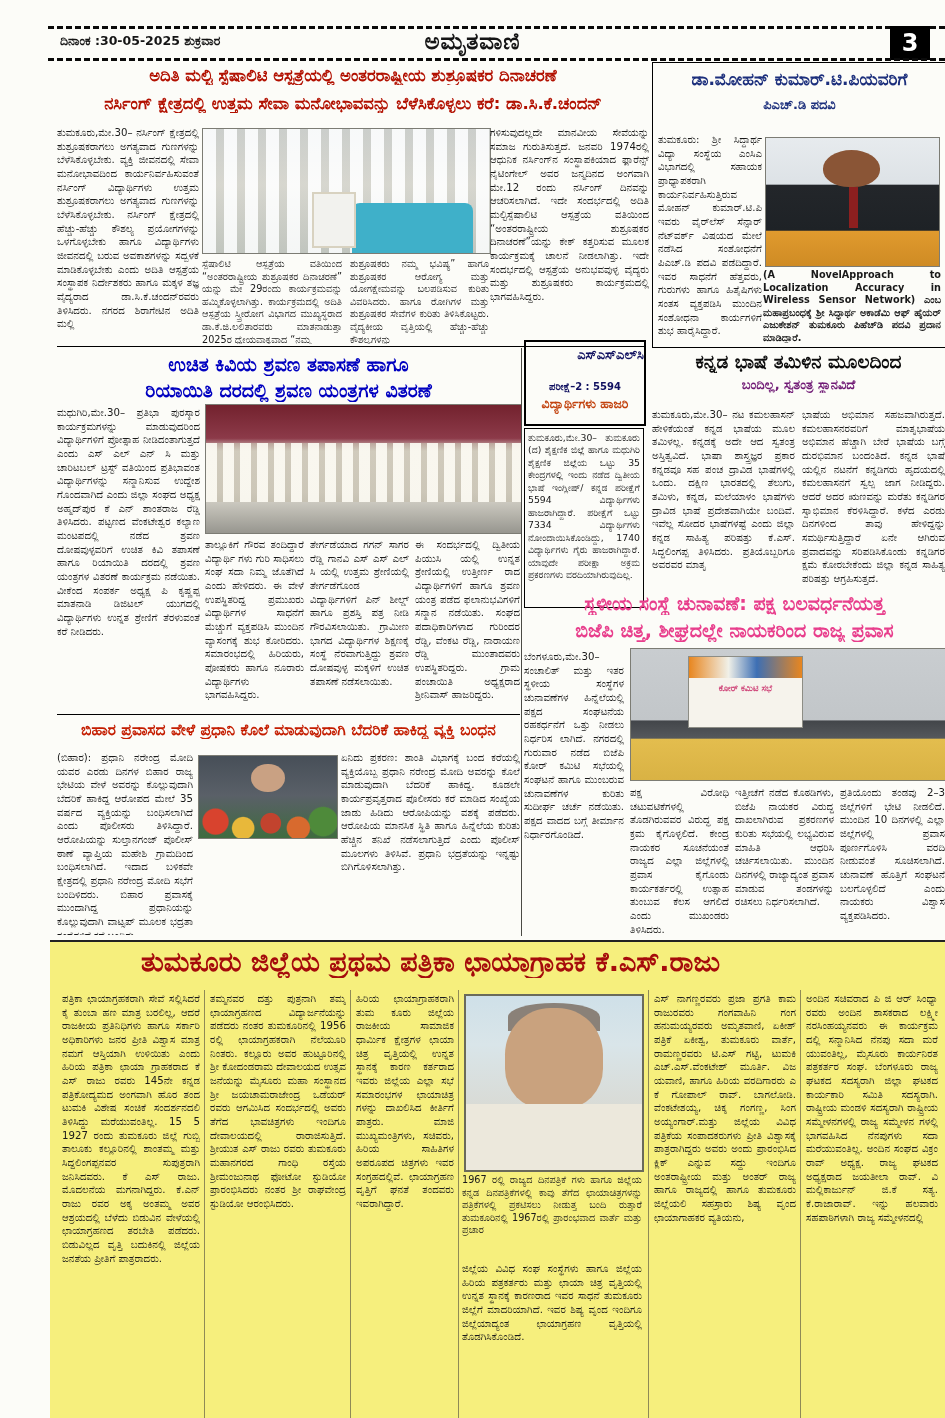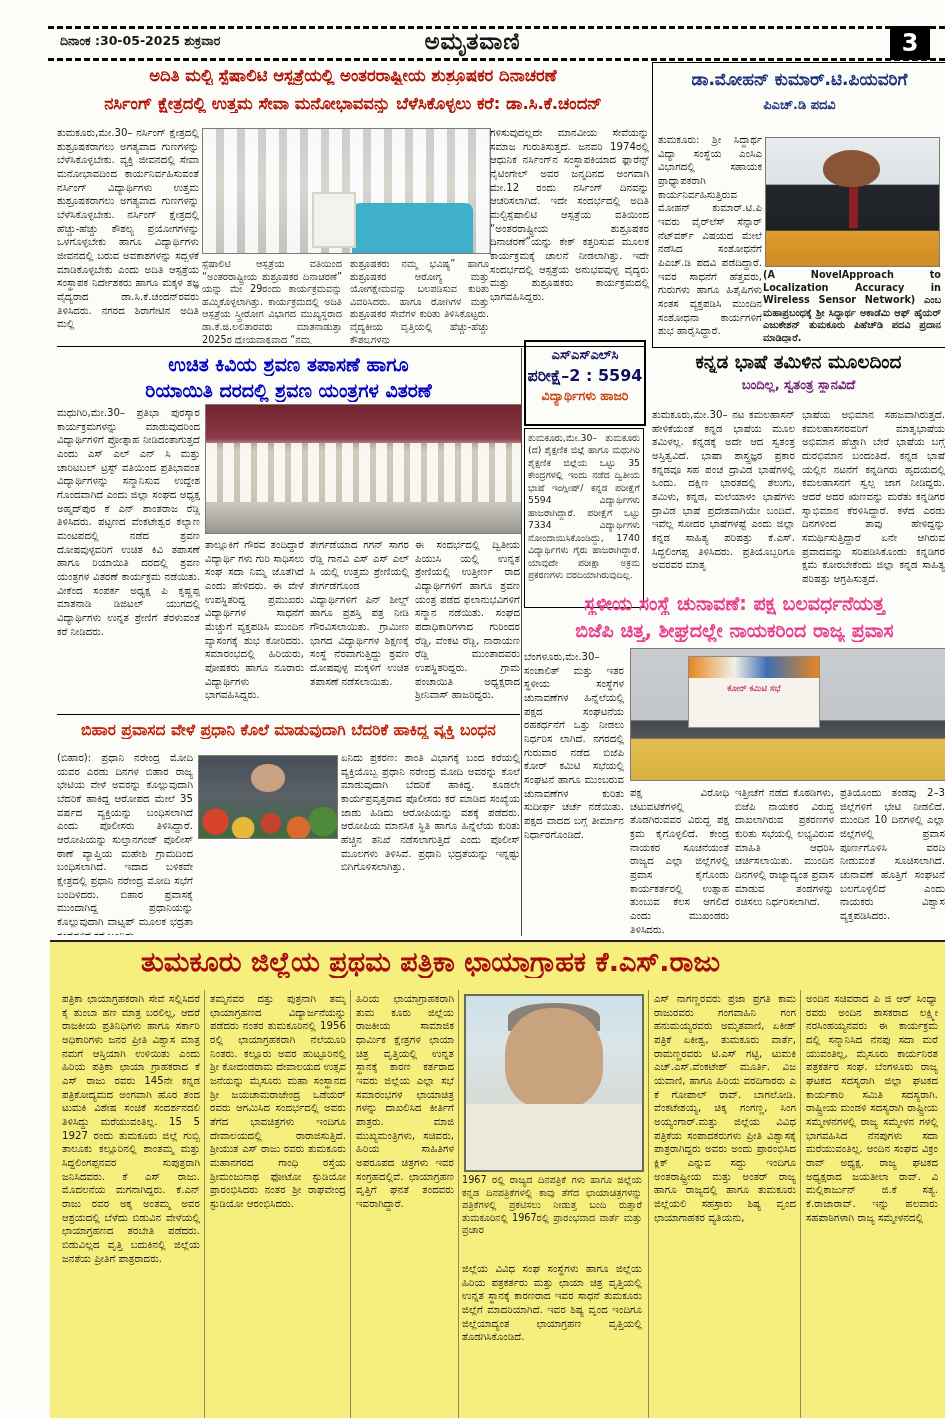--- a/index.html
+++ b/index.html
@@ -25,21 +25,21 @@
     linear-gradient(180deg,#ccd6da 0%,#e4e7e2 45%,#b7c4c0 100%);}
   .nurse-table{position:absolute;right:6%;bottom:0;width:42%;height:40%;background:#3fb0c9;border-radius:8px 8px 0 0;}
   .nurse-frame{position:absolute;left:38%;bottom:4%;width:14%;height:42%;background:#f2f2ee;border:2px solid #d8d2c0;}
   .photo-phd{background:linear-gradient(180deg,#e7ebee 0%,#dde2e6 36%,#23262a 37%,#1e2226 72%,#e09a2e 73%,#cf8b24 100%);}
   .phd-head{position:absolute;left:33%;top:9%;width:33%;height:29%;background:#8a5536;border-radius:50% 50% 46% 46%;}
   .phd-tie{position:absolute;left:48%;top:38%;width:5%;height:32%;background:#8c1f1f;}
   .photo-group{background:linear-gradient(180deg,#73222e 0%,#8c3a49 26%,#e7e4da 36%,#dcd9cf 68%,#97968f 100%);}
   .crowd{position:absolute;left:0;top:30%;width:100%;height:46%;
     background:repeating-linear-gradient(90deg, rgba(250,248,240,0.95) 0 11px, rgba(196,189,172,0.65) 11px 17px);}
   .photo-bjp{background:linear-gradient(180deg,#c9cdd0 0%,#c2c6c9 54%,#43464a 55%,#55585c 68%,#e3bd4e 69%,#d9b244 100%);}
-  .bjp-screen{position:absolute;left:18%;top:5%;width:36%;height:54%;background:#f6f3ec;border:1px solid #8d8d85;padding-left:17px;}
+  .bjp-screen{position:absolute;left:18%;top:5%;width:36%;height:54%;background:#f6f3ec;border:1px solid #8d8d85;}
   .bjp-screen-top{position:absolute;left:0;top:0;width:100%;height:30%;
     background:linear-gradient(90deg,#e8861f 0%,#f0f0e8 35%,#3d6fb4 60%,#e8861f 100%);}
   .bjp-screen-label{position:absolute;left:0;top:38%;width:100%;text-align:center;font-size:8.5px;font-weight:bold;color:#d04a7c;}
   .photo-modi{background:
     radial-gradient(circle at 12% 80%, #d8432e 0 9%, transparent 10%),
     radial-gradient(circle at 32% 88%, #e8b83a 0 9%, transparent 10%),
     radial-gradient(circle at 52% 82%, #c2432e 0 10%, transparent 11%),
     radial-gradient(circle at 72% 88%, #d86a2e 0 9%, transparent 10%),
     radial-gradient(circle at 90% 80%, #4e8a3a 0 10%, transparent 11%),
     linear-gradient(180deg,#474f58 0%,#5a6068 48%,#3f6b3f 100%);}
@@ -95,22 +95,22 @@
     </div>
     <div class="bodytxt" style="left:148px;top:190px;width:99px;height:174px;">ತಾಲ್ಲೂಕಿಗೆ ಗೌರವ ತಂದಿದ್ದಾರೆ ವಿದ್ಯಾರ್ಥಿ ಗಳು ಗುರಿ ಸಾಧಿಸಲು ಸಂಘ ಸದಾ ನಿಮ್ಮ ಜೊತೆಗಿದೆ ಎಂದು ಹೇಳಿದರು. ಈ ವೇಳೆ ಉಪಸ್ಥಿತರಿದ್ದ ಪ್ರಮುಖರು ವಿದ್ಯಾರ್ಥಿಗಳ ಸಾಧನೆಗೆ ಮೆಚ್ಚುಗೆ ವ್ಯಕ್ತಪಡಿಸಿ ಮುಂದಿನ ವ್ಯಾಸಂಗಕ್ಕೆ ಶುಭ ಕೋರಿದರು. ಸಮಾರಂಭದಲ್ಲಿ ಹಿರಿಯರು, ಪೋಷಕರು ಹಾಗೂ ನೂರಾರು ವಿದ್ಯಾರ್ಥಿಗಳು ಭಾಗವಹಿಸಿದ್ದರು.</div>
     <div class="bodytxt" style="left:253px;top:190px;width:99px;height:174px;">ತೇರ್ಗಡೆಯಾದ ಗಗನ್ ಸಾಗರ ರೆಡ್ಡಿ ಗಾನವಿ ಎಸ್ ಎಸ್ ಎಲ್ ಸಿ ಯಲ್ಲಿ ಉತ್ತಮ ಶ್ರೇಣಿಯಲ್ಲಿ ತೇರ್ಗಡೆಗೊಂಡ ವಿದ್ಯಾರ್ಥಿಗಳಿಗೆ ಪಿನ್ ಶೀಲ್ಡ್ ಹಾಗೂ ಪ್ರಶಸ್ತಿ ಪತ್ರ ನೀಡಿ ಗೌರವಿಸಲಾಯಿತು. ಗ್ರಾಮೀಣ ಭಾಗದ ವಿದ್ಯಾರ್ಥಿಗಳ ಶಿಕ್ಷಣಕ್ಕೆ ಸಂಸ್ಥೆ ನೆರವಾಗುತ್ತಿದ್ದು ಶ್ರವಣ ದೋಷವುಳ್ಳ ಮಕ್ಕಳಿಗೆ ಉಚಿತ ತಪಾಸಣೆ ನಡೆಸಲಾಯಿತು.</div>
     <div class="bodytxt" style="left:358px;top:190px;width:105px;height:174px;">ಈ ಸಂದರ್ಭದಲ್ಲಿ ದ್ವಿತೀಯ ಪಿಯುಸಿ ಯಲ್ಲಿ ಉನ್ನತ ಶ್ರೇಣಿಯಲ್ಲಿ ಉತ್ತೀರ್ಣ ರಾದ ವಿದ್ಯಾರ್ಥಿಗಳಿಗೆ ಹಾಗೂ ಶ್ರವಣ ಯಂತ್ರ ಪಡೆದ ಫಲಾನುಭವಿಗಳಿಗೆ ಸನ್ಮಾನ ನಡೆಯಿತು. ಸಂಘದ ಪದಾಧಿಕಾರಿಗಳಾದ ಗುರಿಂದರ ರೆಡ್ಡಿ, ವೆಂಕಟ ರೆಡ್ಡಿ, ನಾರಾಯಣ ರೆಡ್ಡಿ ಮುಂತಾದವರು ಉಪಸ್ಥಿತರಿದ್ದರು. ಗ್ರಾಮ ಪಂಚಾಯಿತಿ ಅಧ್ಯಕ್ಷರಾದ ಶ್ರೀನಿವಾಸ್ ಹಾಜರಿದ್ದರು.</div>
   </div>
 
   <div class="vr" style="left:521px;top:348px;height:588px;"></div>
 
   <div class="abs" style="left:524px;top:340px;width:122px;height:268px;">
     <div class="abs" style="left:0;top:0;width:118px;height:82px;border:2.5px solid #000;text-align:center;">
-      <div style="margin-top:5px;font-size:13px;font-weight:bold;color:#101060;">ಎಸ್‌ಎಸ್‌ಎಲ್‌ಸಿ</div>
-      <div style="margin-top:3px;font-size:16px;font-weight:bold;color:#101060;">ಪರೀಕ್ಷೆ–2 : 5594</div>
+      <div style="margin-top:5px;font-size:13px;font-weight:bold;color:#101060;text-align:right;">ಎಸ್‌ಎಸ್‌ಎಲ್‌ಸಿ</div>
+      <div style="margin-top:18px;font-size:10px;font-weight:bold;color:#101060;">ಪರೀಕ್ಷೆ–2 : 5594</div>
       <div style="margin-top:3px;font-size:12.5px;font-weight:bold;color:#c2410c;">ವಿದ್ಯಾರ್ಥಿಗಳು ಹಾಜರಿ</div>
     </div>
     <div class="abs bodytxt" style="left:0;top:88px;width:112px;height:172px;border:1.5px solid #000;padding:3px;font-size:9.3px;">ತುಮಕೂರು,ಮೇ.30– ತುಮಕೂರು (ದ) ಶೈಕ್ಷಣಿಕ ಜಿಲ್ಲೆ ಹಾಗೂ ಮಧುಗಿರಿ ಶೈಕ್ಷಣಿಕ ಜಿಲ್ಲೆಯ ಒಟ್ಟು 35 ಕೇಂದ್ರಗಳಲ್ಲಿ ಇಂದು ನಡೆದ ದ್ವಿತೀಯ ಭಾಷೆ ಇಂಗ್ಲೀಷ್/ ಕನ್ನಡ ಪರೀಕ್ಷೆಗೆ 5594 ವಿದ್ಯಾರ್ಥಿಗಳು ಹಾಜರಾಗಿದ್ದಾರೆ. ಪರೀಕ್ಷೆಗೆ ಒಟ್ಟು 7334 ವಿದ್ಯಾರ್ಥಿಗಳು ನೋಂದಾಯಿಸಿಕೊಂಡಿದ್ದು, 1740 ವಿದ್ಯಾರ್ಥಿಗಳು ಗೈರು ಹಾಜರಾಗಿದ್ದಾರೆ. ಯಾವುದೇ ಪರೀಕ್ಷಾ ಅಕ್ರಮ ಪ್ರಕರಣಗಳು ವರದಿಯಾಗಿರುವುದಿಲ್ಲ.</div>
   </div>
 
   <div class="abs" style="left:652px;top:348px;width:293px;height:240px;">
     <div class="hl" style="top:3px;font-size:18.5px;color:#0c0c0c;">ಕನ್ನಡ ಭಾಷೆ ತಮಿಳಿನ ಮೂಲದಿಂದ</div>
     <div class="hl" style="top:29px;font-size:13px;color:#701a75;">ಬಂದಿಲ್ಲ, ಸ್ವತಂತ್ರ ಸ್ಥಾನವಿದೆ</div>
     <div class="bodytxt" style="left:0;top:60px;width:143px;height:180px;">ತುಮಕೂರು,ಮೇ.30– ನಟ ಕಮಲಹಾಸನ್ ಹೇಳಿಕೆಯಂತೆ ಕನ್ನಡ ಭಾಷೆಯ ಮೂಲ ತಮಿಳಲ್ಲ. ಕನ್ನಡಕ್ಕೆ ಅದೇ ಆದ ಸ್ವತಂತ್ರ ಅಸ್ತಿತ್ವವಿದೆ. ಭಾಷಾ ಶಾಸ್ತ್ರಜ್ಞರ ಪ್ರಕಾರ ಕನ್ನಡವೂ ಸಹ ಪಂಚ ದ್ರಾವಿಡ ಭಾಷೆಗಳಲ್ಲಿ ಒಂದು. ದಕ್ಷಿಣ ಭಾರತದಲ್ಲಿ ತೆಲುಗು, ತಮಿಳು, ಕನ್ನಡ, ಮಲೆಯಾಳಂ ಭಾಷೆಗಳು ದ್ರಾವಿಡ ಭಾಷೆ ಪ್ರದೇಶವಾಗಿಯೇ ಬಂದಿವೆ. ಇವೆಲ್ಲ ಸೋದರ ಭಾಷೆಗಳಷ್ಟೆ ಎಂದು ಜಿಲ್ಲಾ ಕನ್ನಡ ಸಾಹಿತ್ಯ ಪರಿಷತ್ತು ಕೆ.ಎಸ್. ಸಿದ್ಧಲಿಂಗಪ್ಪ ತಿಳಿಸಿದರು. ಪ್ರತಿಯೊಬ್ಬರಿಗೂ ಅವರವರ ಮಾತೃ</div>
     <div class="bodytxt" style="left:150px;top:60px;width:143px;height:180px;">ಭಾಷೆಯ ಅಭಿಮಾನ ಸಹಜವಾಗಿರುತ್ತದೆ. ಕಮಲಹಾಸನರವರಿಗೆ ಮಾತೃಭಾಷೆಯ ಅಭಿಮಾನ ಹೆಚ್ಚಾಗಿ ಬೇರೆ ಭಾಷೆಯ ಬಗ್ಗೆ ದುರಭಿಮಾನ ಬಂದಂತಿದೆ. ಕನ್ನಡ ಭಾಷೆ ಯಲ್ಲಿನ ನಟನೆಗೆ ಕನ್ನಡಿಗರು ಹೃದಯದಲ್ಲಿ ಕಮಲಹಾಸನಗೆ ಸ್ವಲ್ಪ ಜಾಗ ನೀಡಿದ್ದರು. ಆದರೆ ಅದರ ಋಣವನ್ನು ಮರೆತು ಕನ್ನಡಿಗರ ಸ್ವಾಭಿಮಾನ ಕೆರಳಿಸಿದ್ದಾರೆ. ಕಳೆದ ಎರಡು ದಿನಗಳಿಂದ ತಾವು ಹೇಳಿದ್ದನ್ನು ಸಮರ್ಥಿಸುತ್ತಿದ್ದಾರೆ ಏನೇ ಆಗಿರುವ ಪ್ರವಾದವನ್ನು ಸರಿಪಡಿಸಿಕೊಂಡು ಕನ್ನಡಿಗರ ಕ್ಷಮೆ ಕೋರಬೇಕೆಂದು ಜಿಲ್ಲಾ ಕನ್ನಡ ಸಾಹಿತ್ಯ ಪರಿಷತ್ತು ಆಗ್ರಹಿಸುತ್ತದೆ.</div>

